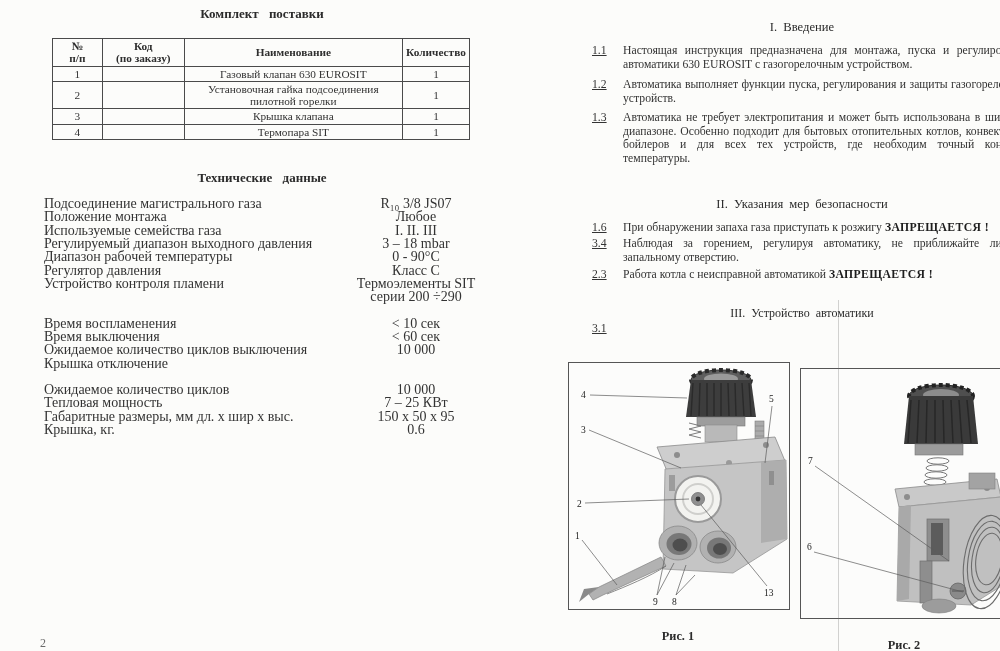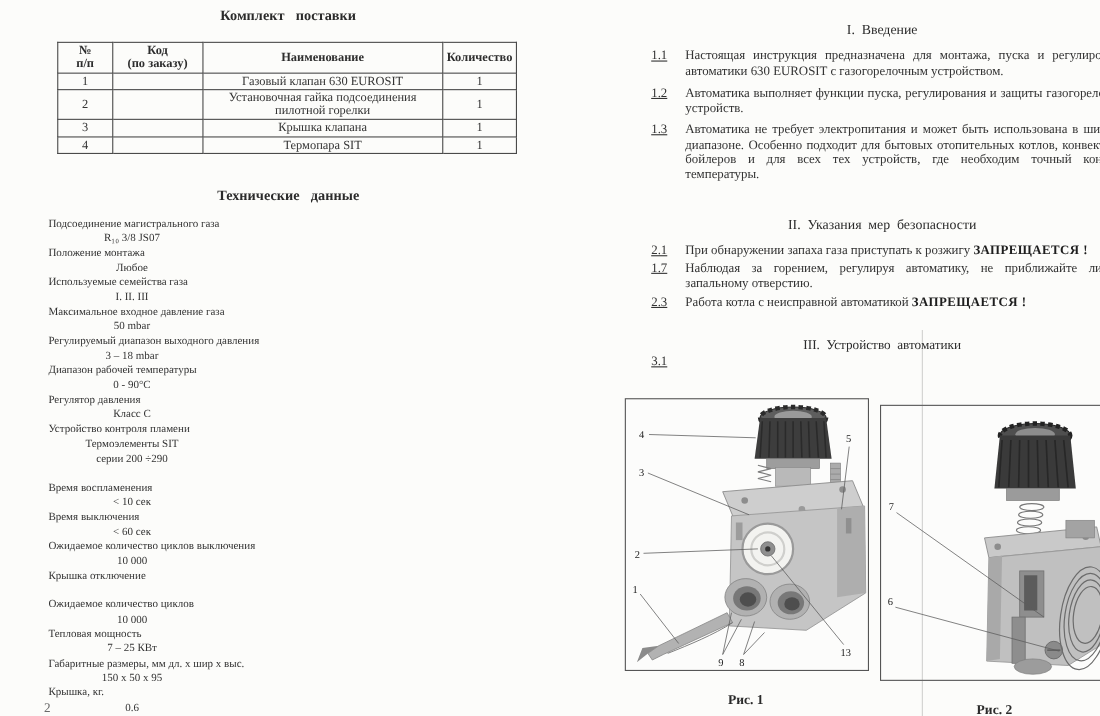--- a/index.html
+++ b/index.html
@@ -12,21 +12,21 @@
   .h-title{font-weight:bold;font-size:13px;color:#2b2b2b;word-spacing:7px;text-align:center;}
   .h-sub{font-weight:normal;font-size:12.6px;color:#2b2b2b;word-spacing:3px;text-align:center;}
 
   
   table.kit{border-collapse:collapse;width:418px;font-size:11.3px;line-height:12.3px;color:#333;}
   table.kit td,table.kit th{border:1px solid #4a4a4a;text-align:center;vertical-align:middle;padding:1px 3px;}
   table.kit th{font-weight:bold;white-space:pre-line;color:#2e2e2e;}
   table.kit .c-name{white-space:pre-line;}
 
   
-  .trow{display:flex;align-items:flex-start;font-size:10px;line-height:13.35px;flex-direction:column;}
+  .trow{display:flex;align-items:flex-start;font-size:14px;line-height:13.35px;}
   .tlabel{flex:1;}
   .tvalue{width:152px;text-align:center;white-space:pre-line;}
 
   
   .item{display:flex;font-size:11.7px;line-height:13.9px;color:#333;}
   .inum{width:31px;flex:none;text-decoration:underline;}
   .itxt{flex:1;text-align:justify;}
   .warn{font-weight:bold;letter-spacing:.4px;color:#1e1e1e;}
 
   
@@ -98,24 +98,20 @@
       </div>
     <div class="trow">
         <span class="tlabel">Положение монтажа</span>
         <span class="tvalue">Любое</span>
       </div>
     <div class="trow">
         <span class="tlabel">Используемые семейства газа</span>
         <span class="tvalue">I. II. III</span>
       </div>
     <div class="trow">
-        <span class="tlabel">Максимальное входное давление газа</span>
-        <span class="tvalue">50 mbar</span>
-      </div>
-    <div class="trow">
         <span class="tlabel">Регулируемый диапазон выходного давления</span>
         <span class="tvalue">3 – 18 mbar</span>
       </div>
     <div class="trow">
         <span class="tlabel">Диапазон рабочей температуры</span>
         <span class="tvalue">0 - 90°С</span>
       </div>
     <div class="trow">
         <span class="tlabel">Регулятор давления</span>
         <span class="tvalue">Класс С</span>
@@ -176,25 +172,25 @@
     </div>
     <div class="item">
       <span class="inum" style="padding-left:20px;box-sizing:border-box;width:51px;">1.3</span>
       <span class="itxt"><span>Автоматика не требует электропитания и может быть использована в широком диапазоне. Особенно подходит для бытовых отопительных котлов, конвекторов, бойлеров и для всех тех устройств, где необходим точный контроль температуры.</span><span class="warn"></span></span>
     </div>
   </div>
 
   <div class="abs h-sub" style="left:0;top:197px;width:460px;">II. Указания мер безопасности</div>
   <div class="abs" style="left:0;top:221px;width:458px;">
     <div class="item" style="margin-bottom:2px;">
-      <span class="inum" style="padding-left:20px;box-sizing:border-box;width:51px;">2.1</span>
+      <span class="inum" style="padding-left:20px;box-sizing:border-box;width:51px;">1.6</span>
       <span class="itxt"><span>При обнаружении запаха газа приступать к розжигу </span><span class="warn">ЗАПРЕЩАЕТСЯ !</span></span>
     </div>
     <div class="item" style="margin-bottom:3px;">
-      <span class="inum" style="padding-left:20px;box-sizing:border-box;width:51px;">1.7</span>
+      <span class="inum" style="padding-left:20px;box-sizing:border-box;width:51px;">3.4</span>
       <span class="itxt"><span>Наблюдая за горением, регулируя автоматику, не приближайте лицо к запальному отверстию.</span><span class="warn"></span></span>
     </div>
     <div class="item" style="margin-top:2px;">
       <span class="inum" style="padding-left:20px;box-sizing:border-box;width:51px;">2.3</span>
       <span class="itxt"><span>Работа котла с неисправной автоматикой </span><span class="warn">ЗАПРЕЩАЕТСЯ !</span></span>
     </div>
   </div>
 
   <div class="abs h-sub" style="left:0;top:306px;width:460px;font-size:12px;text-align:center;">III. Устройство автоматики</div>
   <div class="abs" style="left:0;top:322px;width:458px;">

